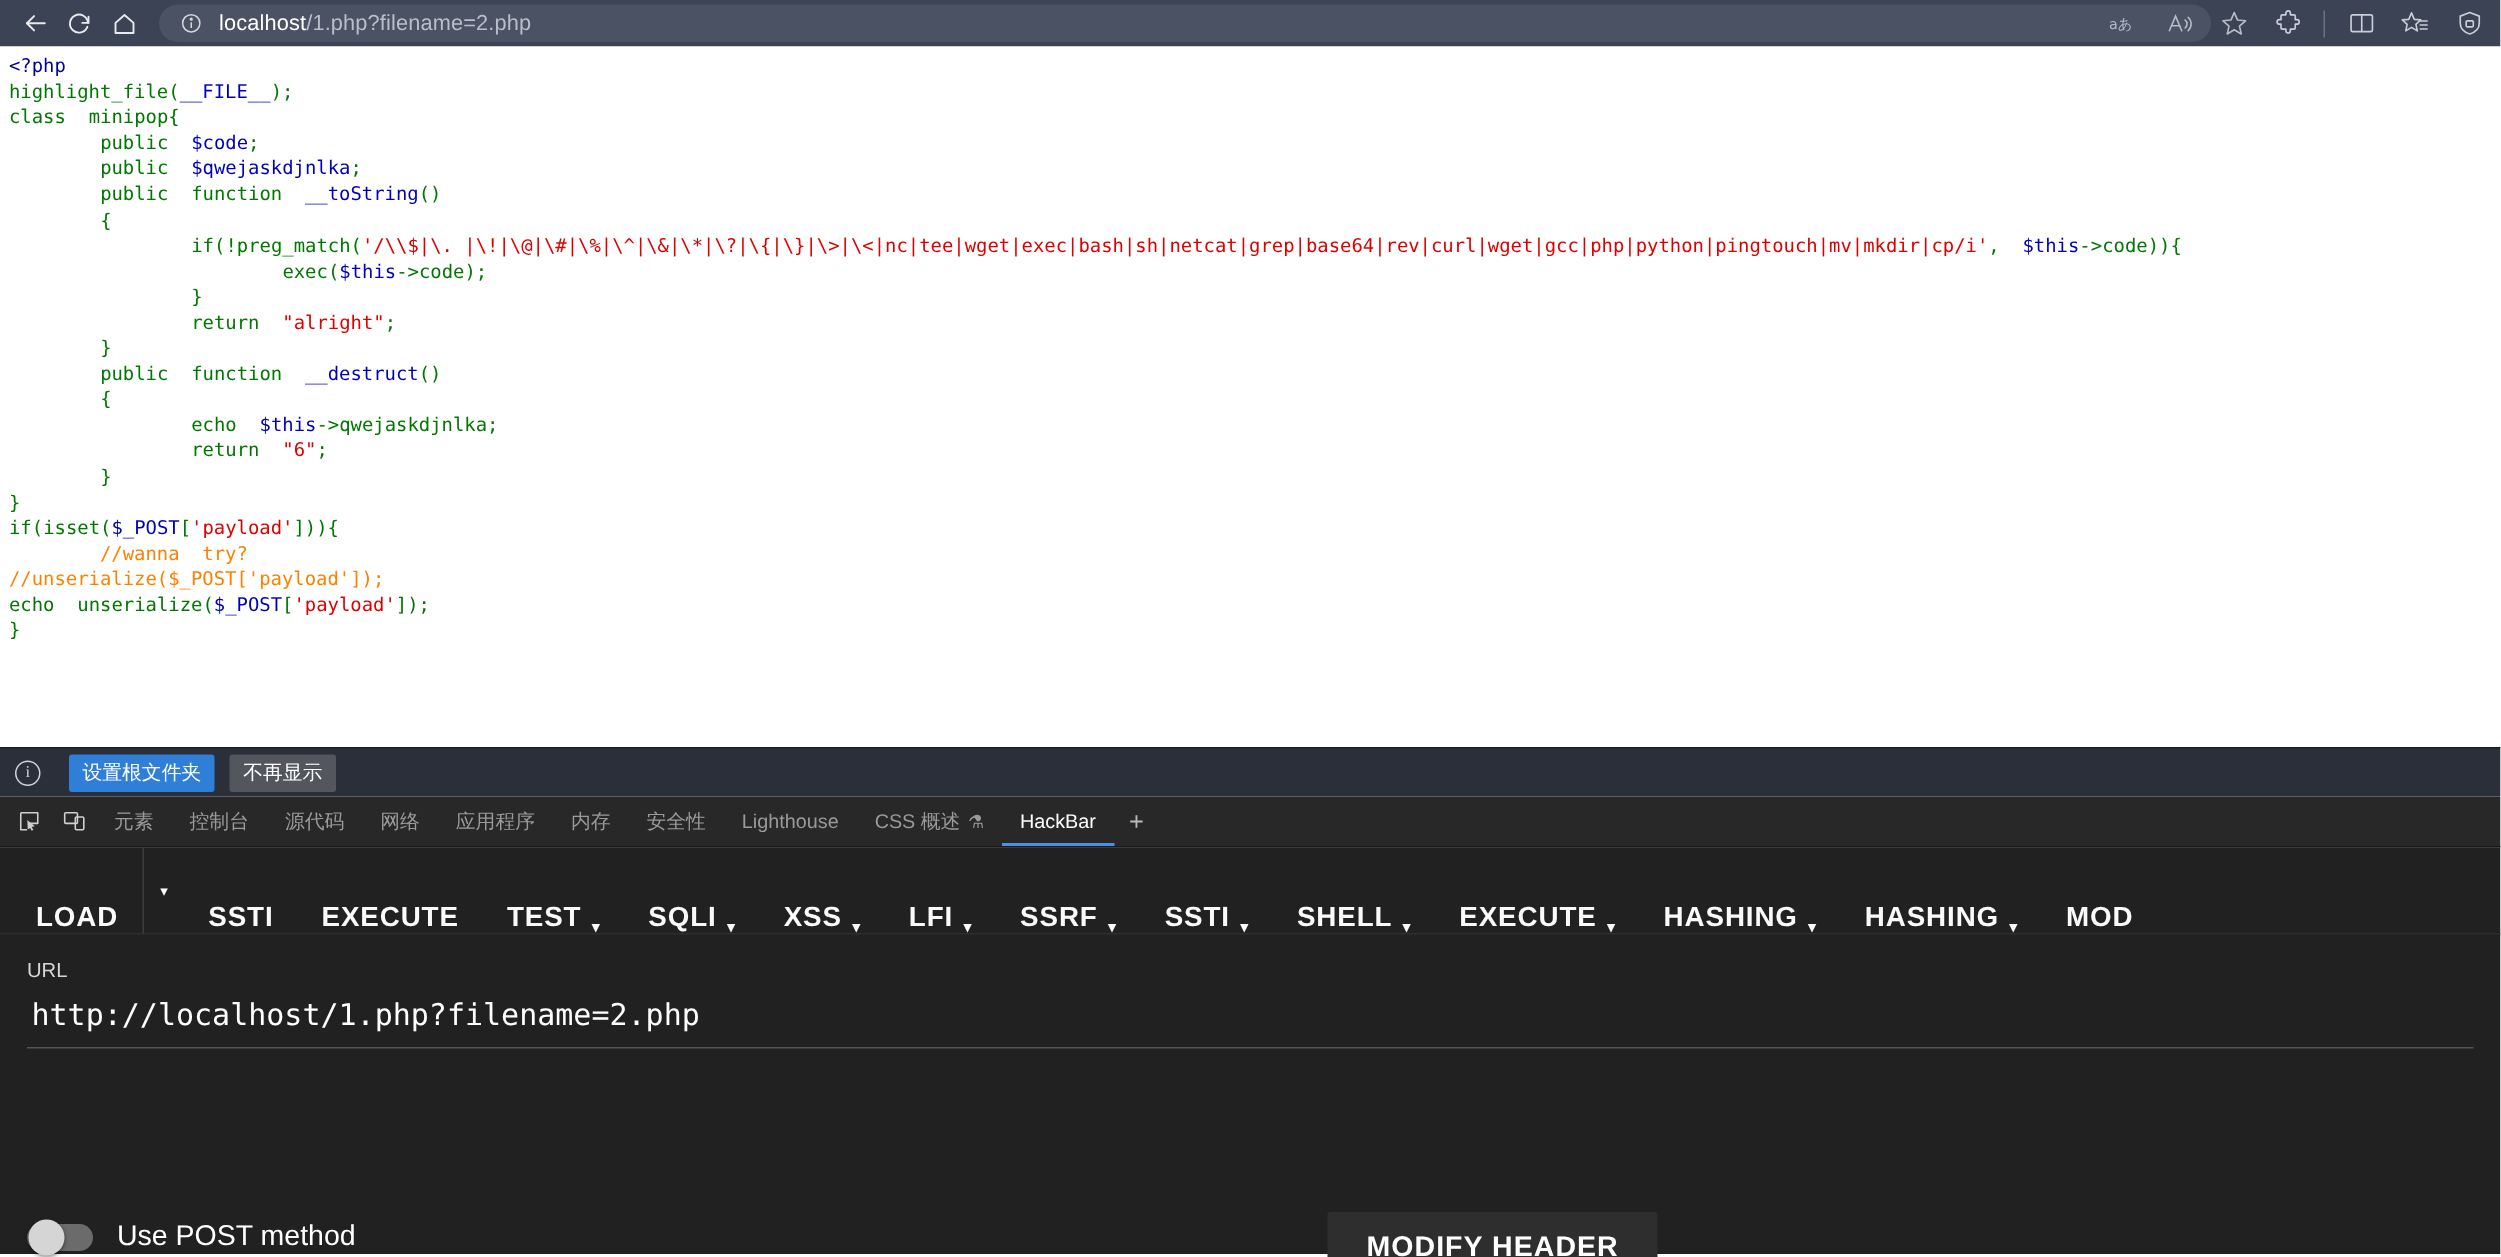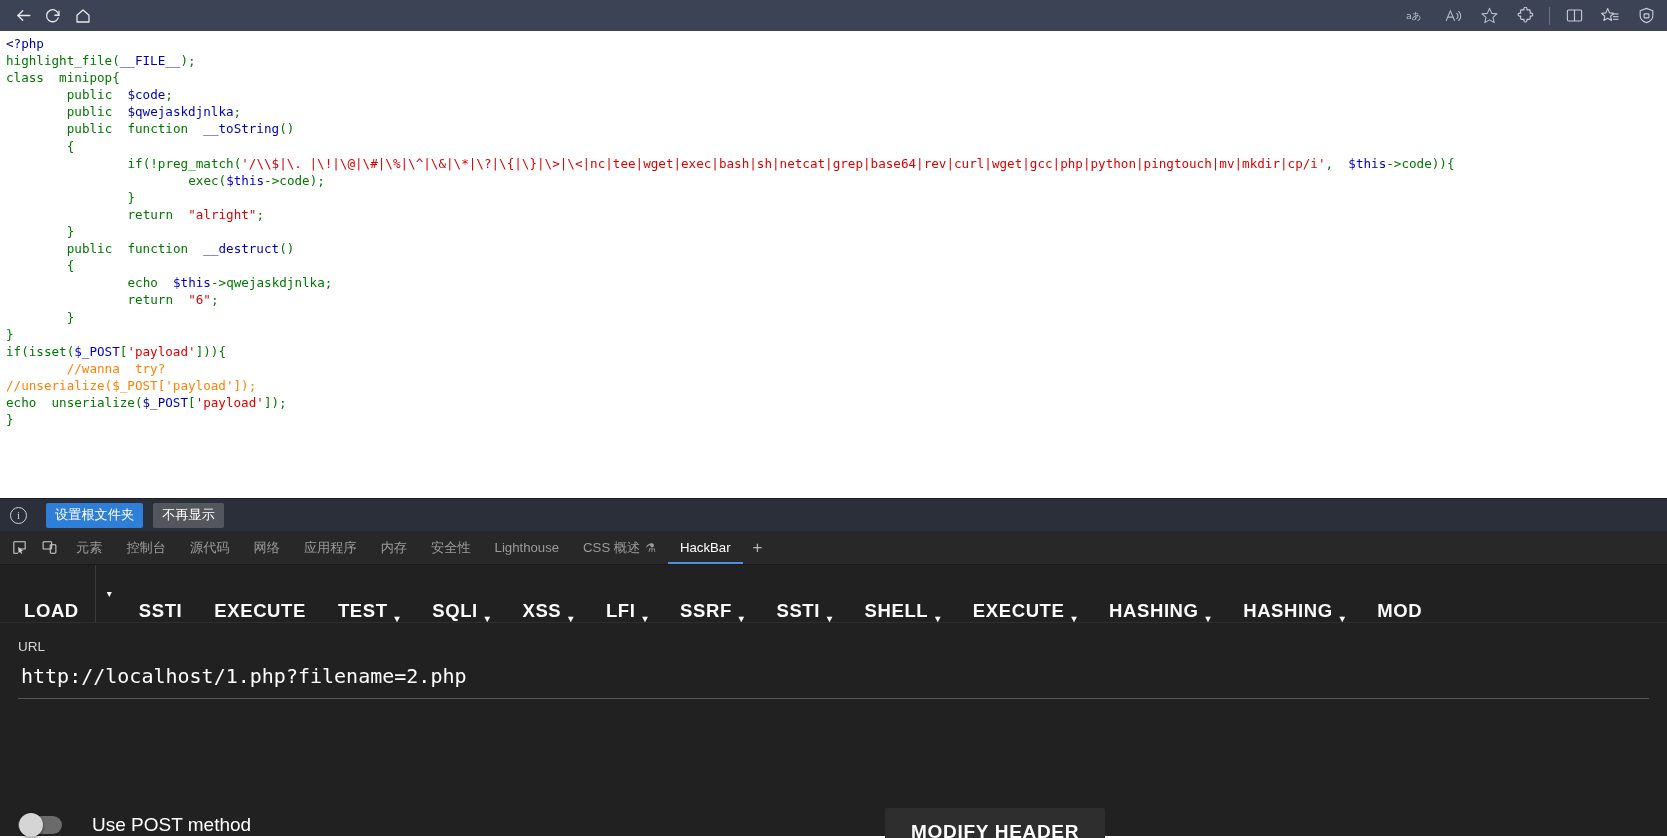--- a/index.html
+++ b/index.html
@@ -240,21 +240,21 @@
   }
   .toggle .knob {
     position: absolute;
     left: 1px; top: -3px;
     width: 24px; height: 24px;
     border-radius: 50%;
     background: #d5d5d5;
     box-shadow: 0 1px 3px rgba(0,0,0,0.5);
   }
   .toggle-label {
-    margin-left: 30px;
+    margin-left: 16px;
     font-size: 19px;
     color: #ffffff;
   }
   .modify-header-btn {
     position: absolute;
     left: 885px;
     top: 12px;
     background: #2e2e2e;
     color: #ffffff;
     font-size: 19px;
@@ -281,20 +281,32 @@
       <path d="M20 5.5 V11 H14.5"></path>
       <path d="M19.5 11 A8 8 0 1 0 19 14.5"></path>
     </svg>
   </div>
   <div class="nav-btn">
     <svg width="18" height="18" viewBox="0 0 24 24" fill="none" stroke="currentColor" stroke-width="1.7" stroke-linecap="round" stroke-linejoin="round">
       <path d="M4 11 L12 4 L20 11 V20 H4 Z"></path>
     </svg>
   </div>
 
+  <div class="addr-wrap">
+    <div class="addr-info">
+      <svg width="15" height="15" viewBox="0 0 24 24" fill="none" stroke="currentColor" stroke-width="1.6">
+        <circle cx="12" cy="12" r="9.2"></circle>
+          <line x1="12" y1="11" x2="12" y2="17"></line>
+          <circle cx="12" cy="7.6" r="0.9" fill="currentColor"></circle>
+      </svg>
+    </div>
+    <div class="addr-text">
+      <span class="host">localhost</span><span class="path">/1.php?filename=2.php</span>
+    </div>
+  </div>
 
   <div class="addr-right">
     <div class="icon-btn inbar">
       <svg width="22" height="15" viewBox="0 0 30 18" fill="none" stroke="currentColor" stroke-width="1.3">
         <text x="0" y="14" font-size="13" fill="currentColor" stroke="none" font-family="DejaVu Sans, sans-serif">aあ</text>
       </svg>
     </div>
     <div class="icon-btn inbar">
       <svg width="20" height="18" viewBox="0 0 24 24" fill="none" stroke="currentColor" stroke-width="1.4" stroke-linecap="round">
         <path d="M3 18 L8.5 5 L14 18"></path>

